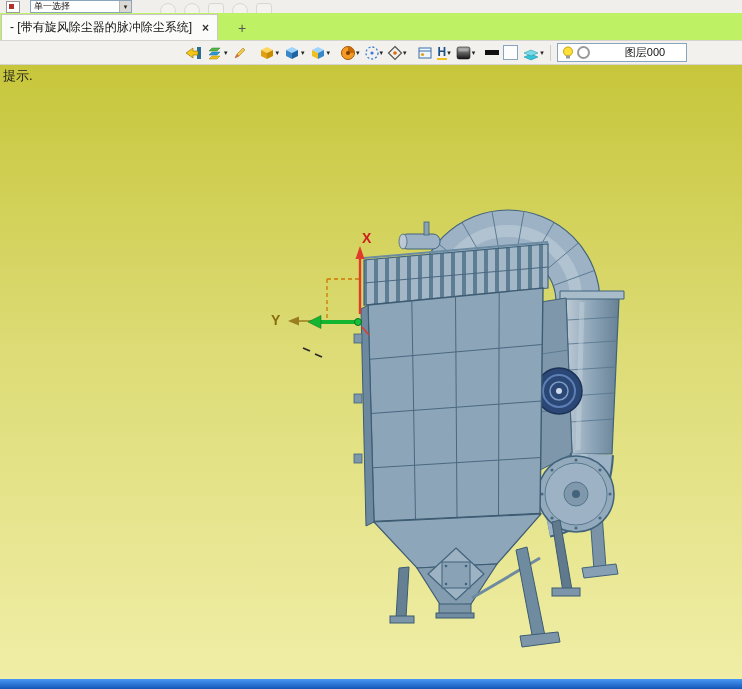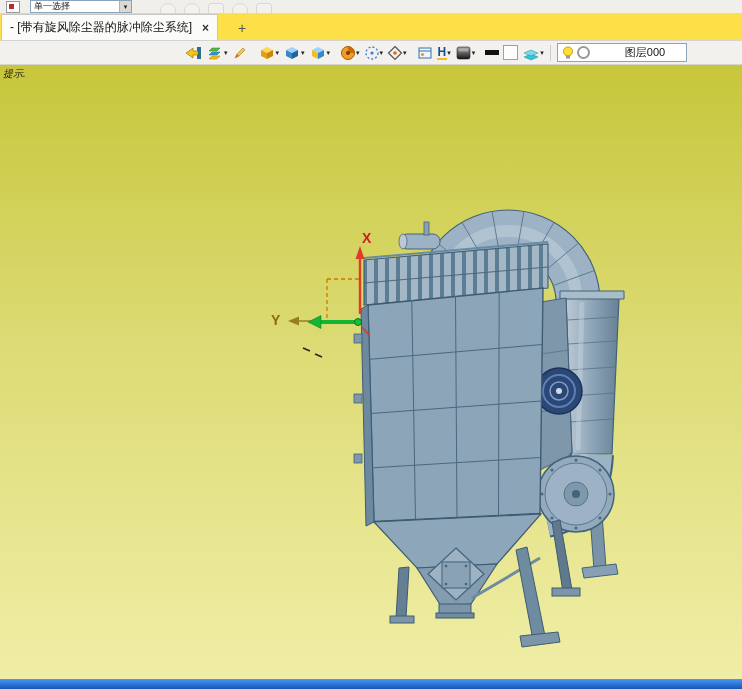--- a/index.html
+++ b/index.html
@@ -13,42 +13,42 @@
   .combo{display:flex;align-items:center;background:#fff;border:1px solid #8aa4bc;}
   .selection-combo{position:absolute;left:30px;top:0;width:100px;height:11px;font-size:9px;line-height:11px;}
   .combo-text{flex:1;padding:0 3px;white-space:nowrap;overflow:hidden;color:#111;}
   .combo-btn{width:11px;height:100%;background:#dcd9d4;border-left:1px solid #b5b2ad;display:flex;align-items:center;justify-content:center;}
   .caret{font-size:7px;color:#222;line-height:1;}
   .ghost{position:absolute;top:3px;width:14px;height:14px;border:1px solid #c6c4c0;border-radius:3px;opacity:.55;background:#f7f6f3;}
   .g1{left:160px;border-radius:50%;} .g2{left:184px;border-radius:50%;} .g3{left:208px;}
   .g4{left:232px;border-radius:50%;} .g5{left:256px;}
 
   
-  .tab-bar{height:27px;background:#fde047;border-bottom:1px solid #d6d4d0;display:flex;align-items:flex-end;flex:none;}
+  .tab-bar{height:27px;background:#bef264;border-bottom:1px solid #d6d4d0;display:flex;align-items:flex-end;flex:none;}
   .tab{height:25px;background:#fbfbfa;border:1px solid #c9c7c3;border-bottom:none;display:flex;align-items:center;padding:0 8px;font-size:12px;color:#111;gap:10px;margin-left:1px;white-space:nowrap;}
   .tab-close{font-size:12px;color:#333;font-weight:bold;cursor:default;}
   .new-tab{width:20px;height:18px;margin-left:14px;margin-bottom:3px;display:flex;align-items:center;justify-content:center;font-size:14px;color:#555;}
 
   
   .toolbar{height:23px;background:#f2f1ee;border-bottom:1px solid #d6d4d0;display:flex;align-items:center;flex:none;}
   .tb-spacer{width:182px;flex:none;}
   .tb{display:flex;align-items:center;height:20px;padding:1px 2px;flex:none;}
   .tb svg{display:block;}
   .gap{width:6px;flex:none;}
   .sep{width:1px;height:16px;background:#cfcdc9;margin:0 4px;flex:none;}
   .blackbar{width:14px;height:5px;background:#111;display:block;}
   .blanksq{width:13px;height:13px;border:1px solid #8aa4c0;background:#fdfdfd;display:block;}
   .icon-h{font-weight:bold;color:#1a4f8a;font-size:12px;line-height:12px;border-bottom:2px solid #f0c020;padding:0 1px;}
   .layer-combo{display:flex;align-items:center;gap:3px;background:#fff;border:1px solid #8aa4bc;height:17px;padding:0 4px;flex:none;width:120px;margin-left:2px;}
   .ring{width:9px;height:9px;border:2px solid #999;border-radius:50%;flex:none;}
   .layer-text{font-size:11px;color:#111;white-space:nowrap;padding-left:32px;}
 
   
   .viewport{position:relative;flex:1;overflow:hidden;background:linear-gradient(180deg,#c7c63b 0%,#dcdb74 45%,#f0eea6 100%);}
-  .hint{position:absolute;left:3px;top:2px;font-size:10px;color:#1a1a1a;z-index:2;font-style:italic;}
+  .hint{position:absolute;left:3px;top:2px;font-size:13px;color:#1a1a1a;z-index:2;}
   .scene{position:absolute;left:0;top:0;}
 
   
   .bottom-bar{height:10px;background:linear-gradient(180deg,#4a97f5,#1257b8);flex:none;}
 </style>
 </head>
 <body>
 
 <div class="window">
 

